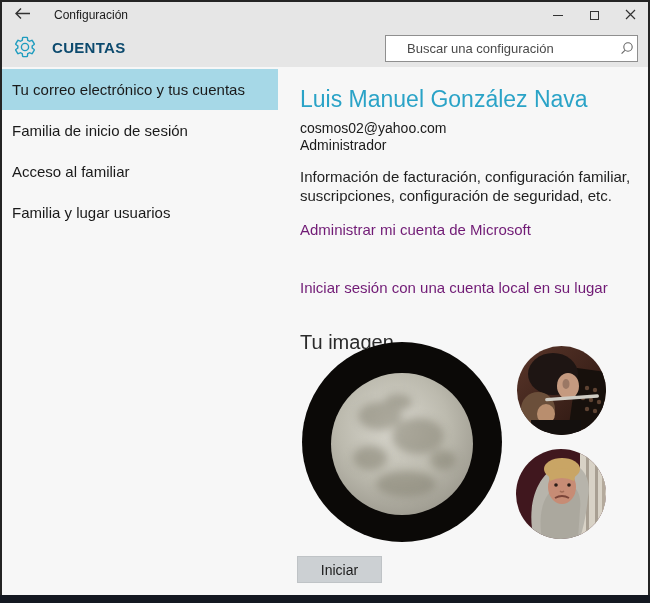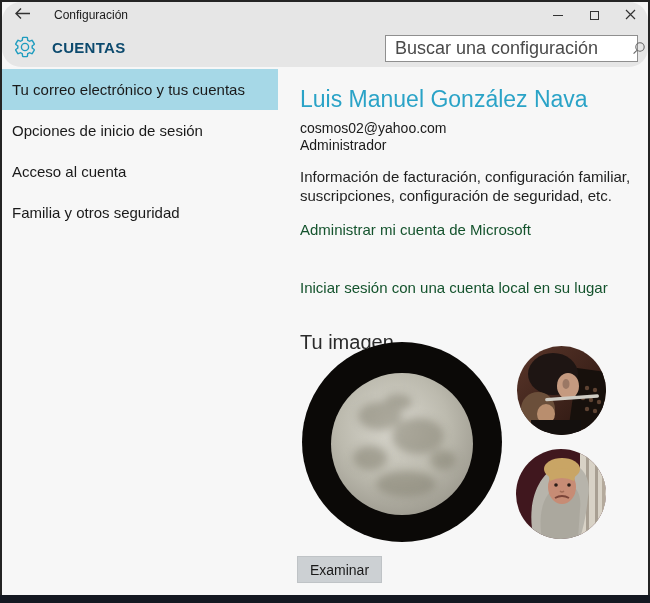--- a/index.html
+++ b/index.html
@@ -2,55 +2,55 @@
 <html><head>
 <meta charset="utf-8">
 <style>
   * { margin:0; padding:0; box-sizing:border-box; }
   html,body { font-family:"Liberation Sans", sans-serif; }
   .window{
     position:relative; width:650px; height:603px; background:#f7f7f7;
     box-shadow: inset 0 0 0 2px #242424; overflow:hidden;
   }
   
-  .topband{ position:absolute; left:2px; top:2px; width:646px; height:65px; background:#e6e6e6;border-radius:19px; }
+  .topband{ position:absolute; left:2px; top:2px; width:646px; height:65px; background:#e6e6e6; }
   .titlebar{ position:absolute; left:0; top:0; width:100%; height:26px; display:flex; align-items:center; }
   .back-btn{ width:40px; height:26px; display:flex; align-items:center; justify-content:center; cursor:pointer; }
   .win-title{ font-size:12px; color:#1a1a1a; margin-left:12px; }
   .caption-btns{ margin-left:auto; display:flex; height:26px; }
   .cap-btn{ width:36px; height:26px; display:flex; align-items:center; justify-content:center; cursor:pointer; }
   .min-glyph{ width:10px; height:1px; background:#333; }
   .max-glyph{ width:9px; height:9px; border:1px solid #333; }
   .header-row{ position:absolute; left:0; top:26px; width:100%; height:39px; }
   .gear{ position:absolute; left:11px; top:7px; }
   .page-title{ position:absolute; left:50px; top:11px; font-size:15px; font-weight:bold; color:#0c4a6e; letter-spacing:0.3px; }
   .search-box{
     position:absolute; right:10px; top:7px; width:253px; height:27px; background:#fff;
     border:1px solid #8f8f8f; display:flex; align-items:center;
   }
   .search-box input{
-    flex:1; border:none; outline:none; background:transparent; font-size:18px; color:#333;
-    padding:0 4px 0 9px; font-family:"Liberation Sans", sans-serif;
+    flex:1; border:none; outline:none; background:transparent; font-size:13px; color:#333;
+    padding:0 4px 0 21px; font-family:"Liberation Sans", sans-serif;
   }
   .search-box input::placeholder{ color:#4a4a4a; opacity:1; }
   .search-icon{ width:22px; display:flex; align-items:center; justify-content:center; cursor:pointer; }
   
   .sidebar{ position:absolute; left:2px; top:69px; width:276px; }
   .side-item{
     height:41px; display:flex; align-items:center; padding-left:10px;
     font-size:15px; color:#1a1a1a; cursor:pointer;
   }
   .side-item.selected{ background:#a6d8e7;text-align:center; }
   
   .content{ position:absolute; left:300px; top:85px; width:352px; }
   .acct-name{ font-size:23px; font-weight:300; color:#2aa3c7; line-height:28px; }
   .acct-email{ font-size:14px; color:#1a1a1a; line-height:16px; margin-top:7px; }
   .acct-role{ font-size:14px; color:#1a1a1a; line-height:16px; margin-top:1px; }
   .acct-desc{ font-size:15px; color:#1f1f1f; line-height:19px; margin-top:14px; width:352px; }
-  .link{ font-size:15px; color:#14532d; cursor:pointer; display:inline-block; }
+  .link{ font-size:15px; color:#701a75; cursor:pointer; display:inline-block; }
   .link1{ margin-top:16px; }
   .link2{ margin-top:40px; }
   .section-title{ font-size:20px; font-weight:400; color:#2b2b2b; margin-top:34px; }
   
   .moon-wrap{ position:absolute; left:302px; top:342px; width:200px; height:200px; }
   .thumb1{ position:absolute; left:517px; top:346px; width:89px; height:89px; }
   .thumb2{ position:absolute; left:516px; top:449px; width:90px; height:90px; }
   .logo{ position:absolute; left:181px; top:483px; width:140px; height:60px; }
   .browse-btn{
     position:absolute; left:297px; top:556px; width:85px; height:27px;
@@ -108,27 +108,27 @@
         </span>
       </div>
     </div>
   </div>
 
   <div class="sidebar">
     <div class="side-item selected">
         <span>Tu correo electrónico y tus cuentas</span>
       </div>
     <div class="side-item">
-        <span>Opciones de inicio de sesión</span>
+        <span>Familia de inicio de sesión</span>
       </div>
     <div class="side-item">
-        <span>Acceso al cuenta</span>
+        <span>Acceso al familiar</span>
       </div>
     <div class="side-item">
-        <span>Familia y otros seguridad</span>
+        <span>Familia y lugar usuarios</span>
       </div>
   </div>
 
   <div class="content">
     <div class="acct-name">Luis Manuel González Nava</div>
     <div class="acct-email">cosmos02@yahoo.com</div>
     <div class="acct-role">Administrador</div>
     <div class="acct-desc">Información de facturación, configuración familiar, suscripciones, configuración de seguridad, etc.</div>
     <div><span class="link link1">Administrar mi cuenta de Microsoft</span></div>
     <div><span class="link link2">Iniciar sesión con una cuenta local en su lugar</span></div>
@@ -217,17 +217,17 @@
         <path d="M32,24 Q46,14 60,24 L58,32 Q46,26 34,32 Z" fill="#c9a565"></path>
         <circle cx="40" cy="36" r="1.8" fill="#2a1d18"></circle>
         <circle cx="53" cy="36" r="1.8" fill="#2a1d18"></circle>
         <path d="M39,49 Q46,45 53,49" stroke="#7a4438" stroke-width="2" fill="none"></path>
         <path d="M44,42 Q46,44 48,42" stroke="#a06a55" stroke-width="1.4" fill="none"></path>
       </g>
     </svg>
   </div>
 
 
-  <button class="browse-btn">Examinar</button>
+  <button class="browse-btn">Iniciar</button>
 
   <div class="bottombar"></div>
 
 </div>
 
 </body></html>

